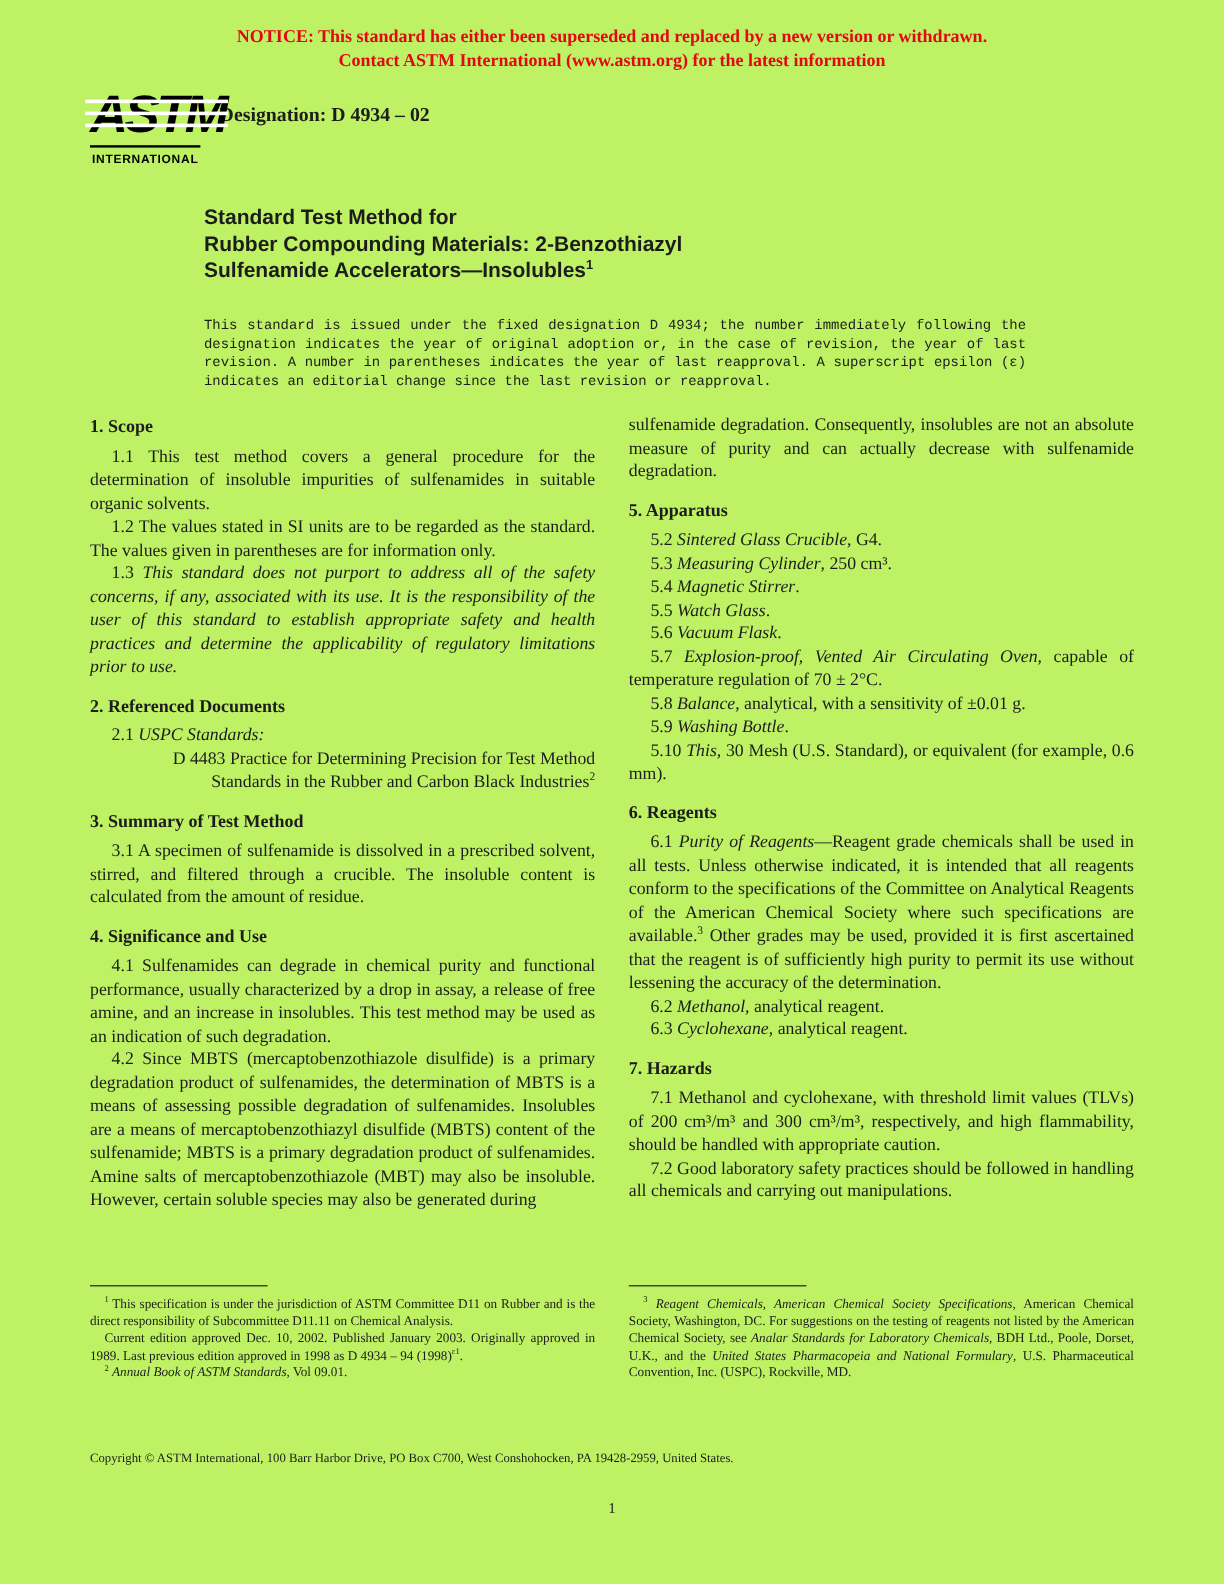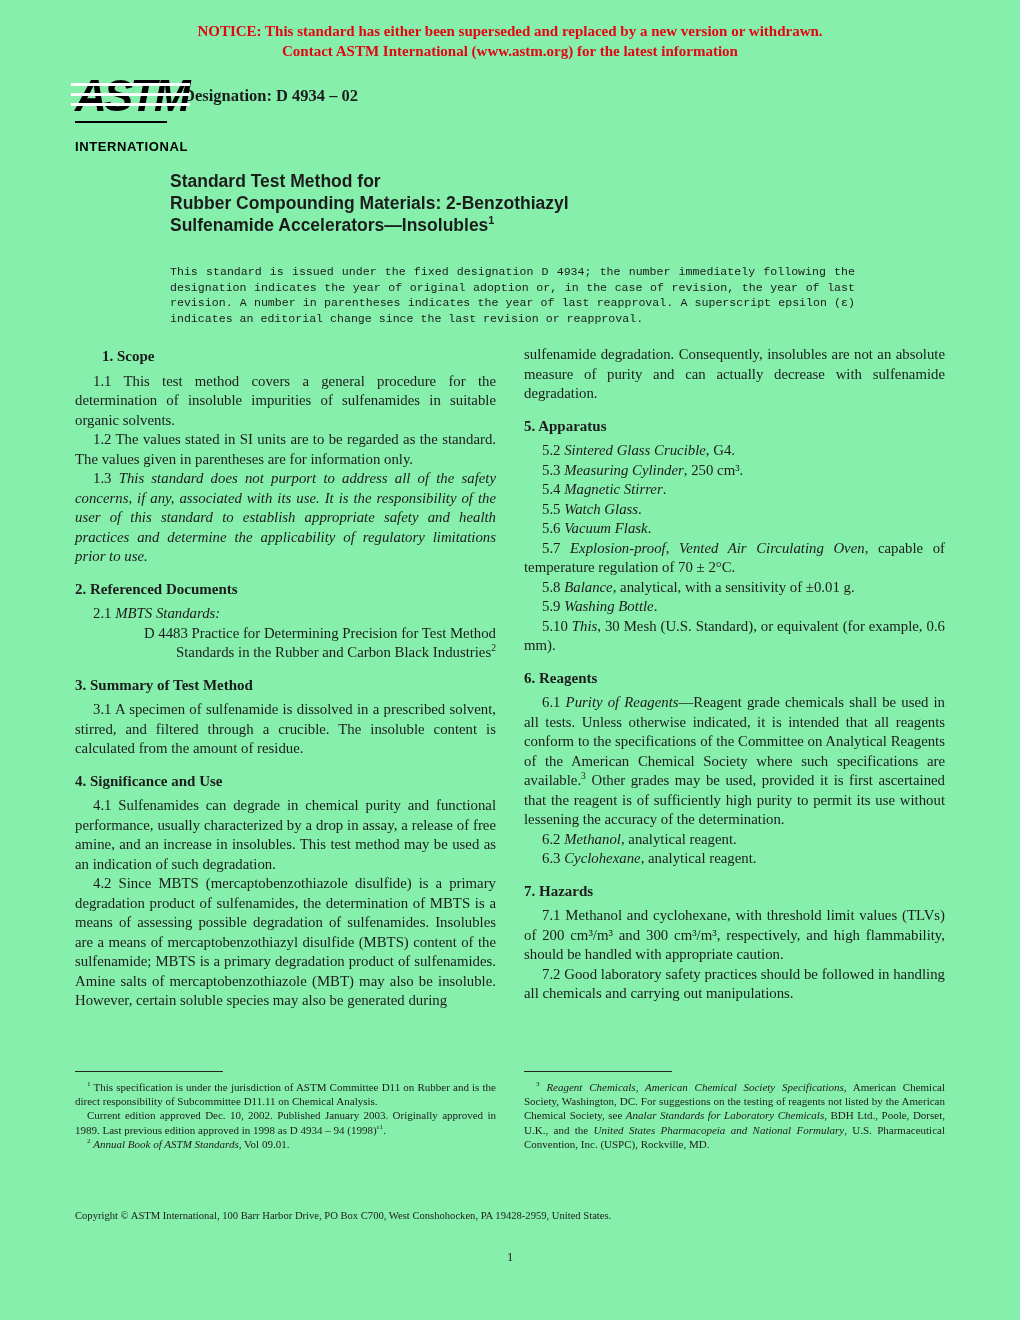--- a/index.html
+++ b/index.html
@@ -1,54 +1,54 @@
 <!DOCTYPE html>
 <html><head>
 <meta charset="utf-8">
 <style>
   * { margin:0; padding:0; box-sizing:border-box; }
   html,body { background:#888; }
   body { font-family:"Liberation Serif", serif; color:#1c1c1c; }
   .page {
     position:relative; width:1020px; height:1320px; margin:0 auto;
-    background:#86efac; overflow:hidden;
+    background:#bef264; overflow:hidden;
   }
 
   
   .notice { position:absolute; top:22px; left:0; right:0; text-align:center;
     color:#e30613; font-weight:bold; font-size:15px; line-height:1.3; }
 
   
   .header { position:absolute; top:74px; left:75px; display:flex; align-items:flex-start; }
   .logo { width:92px; text-align:center; color:#000; }
   .logo-mark { position:relative; display:inline-block; }
   .logo-acronym { font-family:"Liberation Sans", sans-serif; font-weight:bold; font-style:italic;
     font-size:44px; letter-spacing:-3px; line-height:1; display:inline-block; }
   .stripe { position:absolute; left:-4px; right:-2px; height:3px; background:#fff; }
   .s1 { top:9px; } .s2 { top:19px; } .s3 { top:29px; }
-  .logo-sub { font-family:"Liberation Sans", sans-serif; font-weight:bold; font-size:13px;
-    letter-spacing:0.6px; border-top:2.5px solid #000; margin-top:3px; padding-top:16px; }
+  .logo-sub { font-family:"Liberation Sans", sans-serif; font-weight:bold; font-size:10px;
+    letter-spacing:0.6px; border-top:2.5px solid #000; margin-top:3px; padding-top:5px; }
   .designation { margin-left:16px; margin-top:12px; font-weight:bold; font-size:16.5px; }
 
   
   .title-block { position:absolute; top:170px; left:170px;
     font-family:"Liberation Sans", sans-serif; font-weight:bold; font-size:17.5px; line-height:22px; }
   .title-block sup { font-size:0.62em; }
 
   
   .preamble { position:absolute; top:264px; left:170px; width:685px;
     font-size:11.6px; line-height:15.6px; text-align:justify;font-family:Liberation Mono, monospace; }
 
   
   .columns { position:absolute; top:345px; left:75px; width:870px; height:806px;
     display:flex; gap:28px; }
   .column { width:421px; display:flex; flex-direction:column;
     font-size:14.8px; line-height:19.5px; }
   .sec-heading { font-size:15px; font-weight:bold; margin:13px 0 5px 0; }
-  .sec-heading:first-child { margin-top:2px;margin-left:27px; }
+  .sec-heading:first-child { margin-top:2px; }
   .para { text-indent:18px; text-align:justify; }
   .cont { text-indent:0; }
   .ref-entry { padding-left:30px; text-indent:-12px; text-align:right; }
   sup { font-size:0.65em; line-height:0; vertical-align:super; }
 
   
   .footnotes { margin-top:auto; font-size:11px; line-height:14.2px; text-align:justify; }
   .fn-rule { width:148px; border-top:1.2px solid #222; margin-bottom:8px; }
   .fn { text-indent:12px; }
 
@@ -89,21 +89,21 @@
 
   <div class="columns">
 
     <div class="column">
       <h2 class="sec-heading">1. Scope</h2>
       <p class="para">1.1 This test method covers a general procedure for the determination of insoluble impurities of sulfenamides in suitable organic solvents.</p>
       <p class="para">1.2 The values stated in SI units are to be regarded as the standard. The values given in parentheses are for information only.</p>
       <p class="para">1.3 <i>This standard does not purport to address all of the safety concerns, if any, associated with its use. It is the responsibility of the user of this standard to establish appropriate safety and health practices and determine the applicability of regulatory limitations prior to use.</i></p>
 
       <h2 class="sec-heading">2. Referenced Documents</h2>
-      <p class="para">2.1 <i>MBTS Standards:</i></p>
+      <p class="para">2.1 <i>USPC Standards:</i></p>
       <p class="ref-entry">D 4483 Practice for Determining Precision for Test Method Standards in the Rubber and Carbon Black Industries<sup>2</sup></p>
 
       <h2 class="sec-heading">3. Summary of Test Method</h2>
       <p class="para">3.1 A specimen of sulfenamide is dissolved in a prescribed solvent, stirred, and filtered through a crucible. The insoluble content is calculated from the amount of residue.</p>
 
       <h2 class="sec-heading">4. Significance and Use</h2>
       <p class="para">4.1 Sulfenamides can degrade in chemical purity and functional performance, usually characterized by a drop in assay, a release of free amine, and an increase in insolubles. This test method may be used as an indication of such degradation.</p>
       <p class="para">4.2 Since MBTS (mercaptobenzothiazole disulfide) is a primary degradation product of sulfenamides, the determination of MBTS is a means of assessing possible degradation of sulfenamides. Insolubles are a means of mercaptobenzothiazyl disulfide (MBTS) content of the sulfenamide; MBTS is a primary degradation product of sulfenamides. Amine salts of mercaptobenzothiazole (MBT) may also be insoluble. However, certain soluble species may also be generated during</p>
 
       <div class="footnotes">

